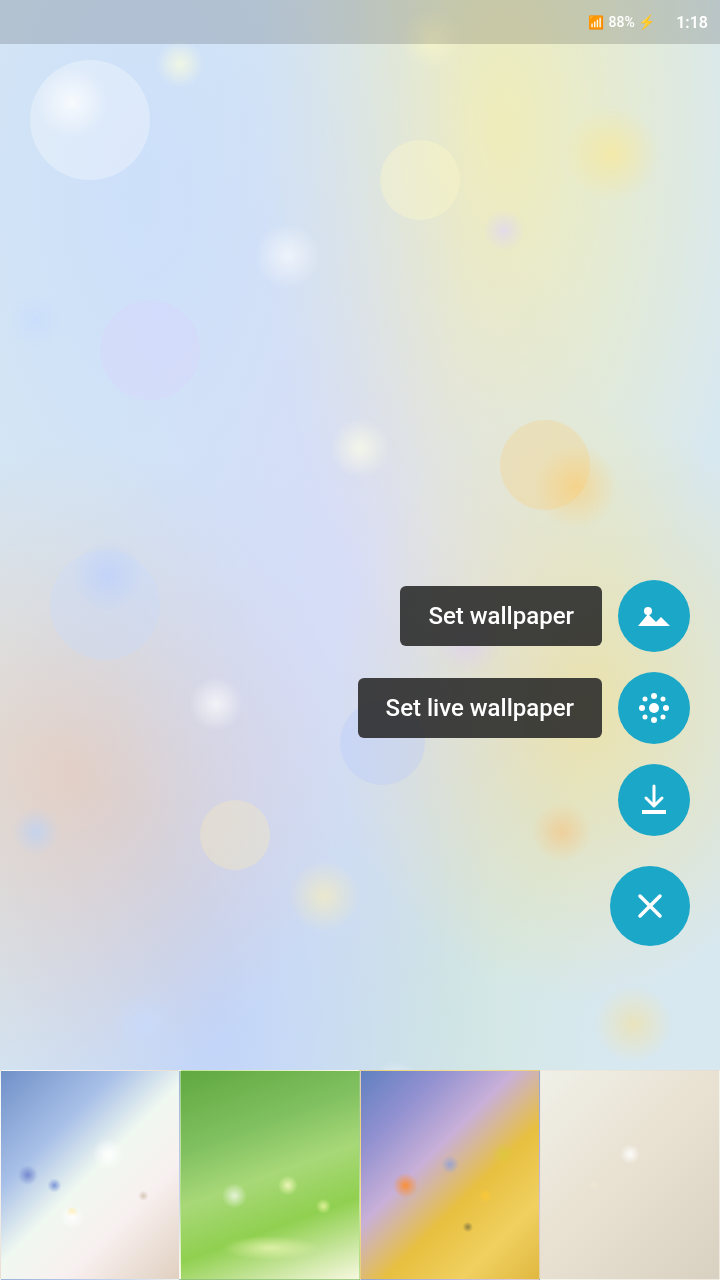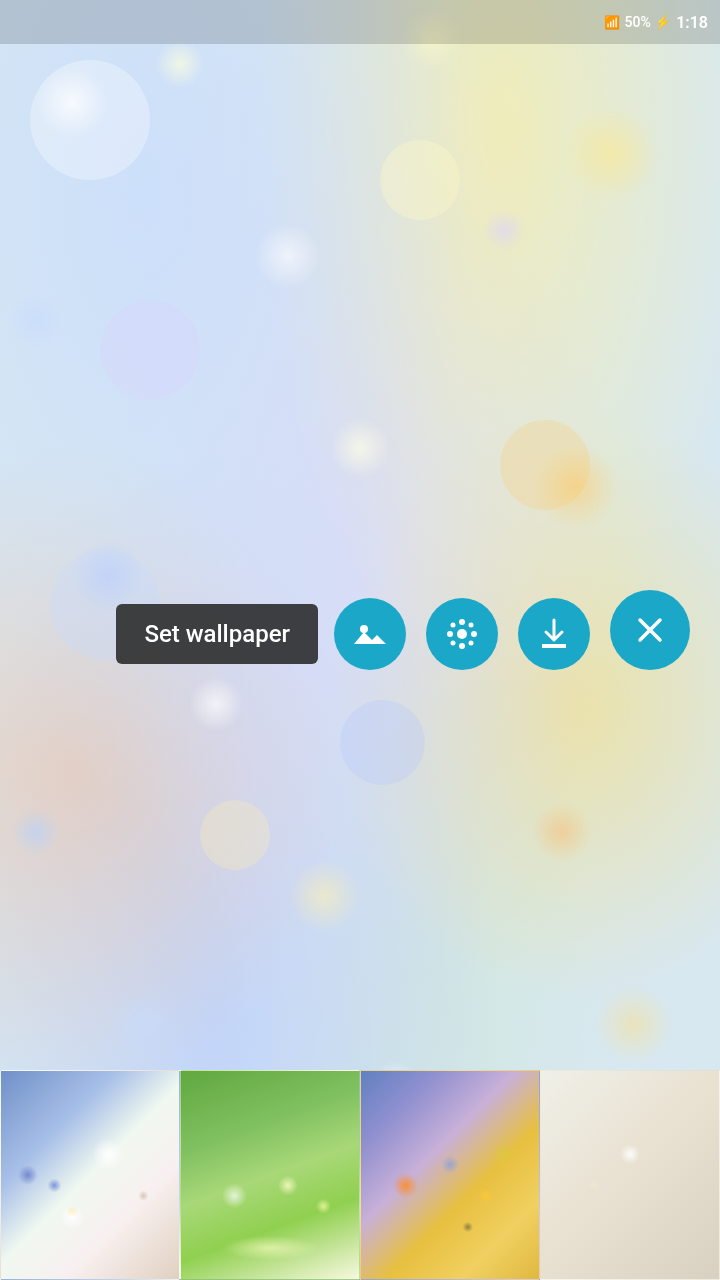--- a/index.html
+++ b/index.html
@@ -75,21 +75,21 @@
       font-size: 14px;
       font-weight: 500;
     }
 
     
     #action-buttons {
       position: absolute;
       right: 30px;
       top: 580px;
       display: flex;
-      flex-direction: row;
+      flex-direction: column;
       align-items: flex-end;
       gap: 20px;
       z-index: 50;
     }
 
     .action-row {
       display: flex;
       align-items: center;
       gap: 16px;
     }
@@ -228,39 +228,40 @@
 <div class="petal-detail" style="width:80px;height:80px;background:rgba(255,250,200,0.6);top:140px;left:380px;"></div>
 <div class="petal-detail" style="width:100px;height:100px;background:rgba(220,210,255,0.5);top:300px;left:100px;"></div>
 <div class="petal-detail" style="width:90px;height:90px;background:rgba(255,200,100,0.4);top:420px;left:500px;"></div>
 <div class="petal-detail" style="width:110px;height:110px;background:rgba(200,220,255,0.5);top:550px;left:50px;"></div>
 <div class="petal-detail" style="width:70px;height:70px;background:rgba(255,240,180,0.5);top:800px;left:200px;"></div>
 <div class="petal-detail" style="width:85px;height:85px;background:rgba(180,200,255,0.5);top:700px;left:340px;"></div>
 
 <div id="status-bar">
   <div class="status-icons">
     <span style="font-size:13px;">📶</span>
-    <span style="font-size:14px;">50%</span>
+    <span style="font-size:14px;">88%</span>
     <span style="font-size:14px;">⚡</span>
-    <span style="font-size:16px;font-weight:600;margin-left:0;">1:18</span>
+    <span style="font-size:16px;font-weight:600;margin-left:16px;">1:18</span>
   </div>
 </div>
 
 <div id="action-buttons">
 
   <div class="action-row">
     <div class="action-label">Set wallpaper</div>
     <div class="action-fab">
       <svg width="36" height="36" viewBox="0 0 36 36">
         <circle cx="12" cy="13" r="4" class="icon-svg"></circle>
         <path d="M2 28 L12 16 L20 24 L25 19 L34 28 Z" class="icon-svg"></path>
       </svg>
     </div>
   </div>
 
   <div class="action-row">
+    <div class="action-label">Set live wallpaper</div>
     <div class="action-fab">
       <svg width="36" height="36" viewBox="0 0 36 36">
         <circle cx="18" cy="18" r="5" class="icon-svg"></circle>
         <circle cx="18" cy="6" r="3" class="icon-svg"></circle>
         <circle cx="18" cy="30" r="3" class="icon-svg"></circle>
         <circle cx="6" cy="18" r="3" class="icon-svg"></circle>
         <circle cx="30" cy="18" r="3" class="icon-svg"></circle>
         <circle cx="9" cy="9" r="2.5" class="icon-svg"></circle>
         <circle cx="27" cy="9" r="2.5" class="icon-svg"></circle>
         <circle cx="9" cy="27" r="2.5" class="icon-svg"></circle>

